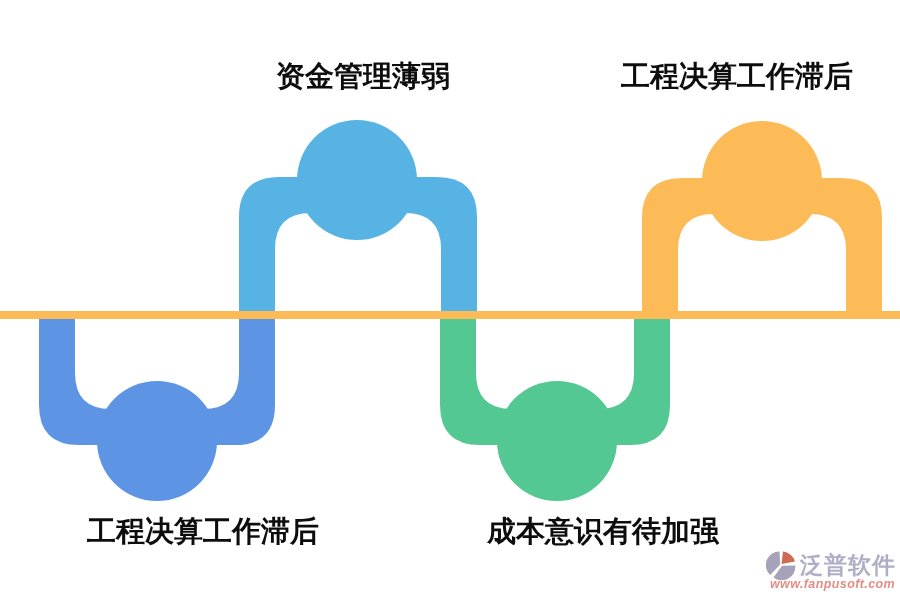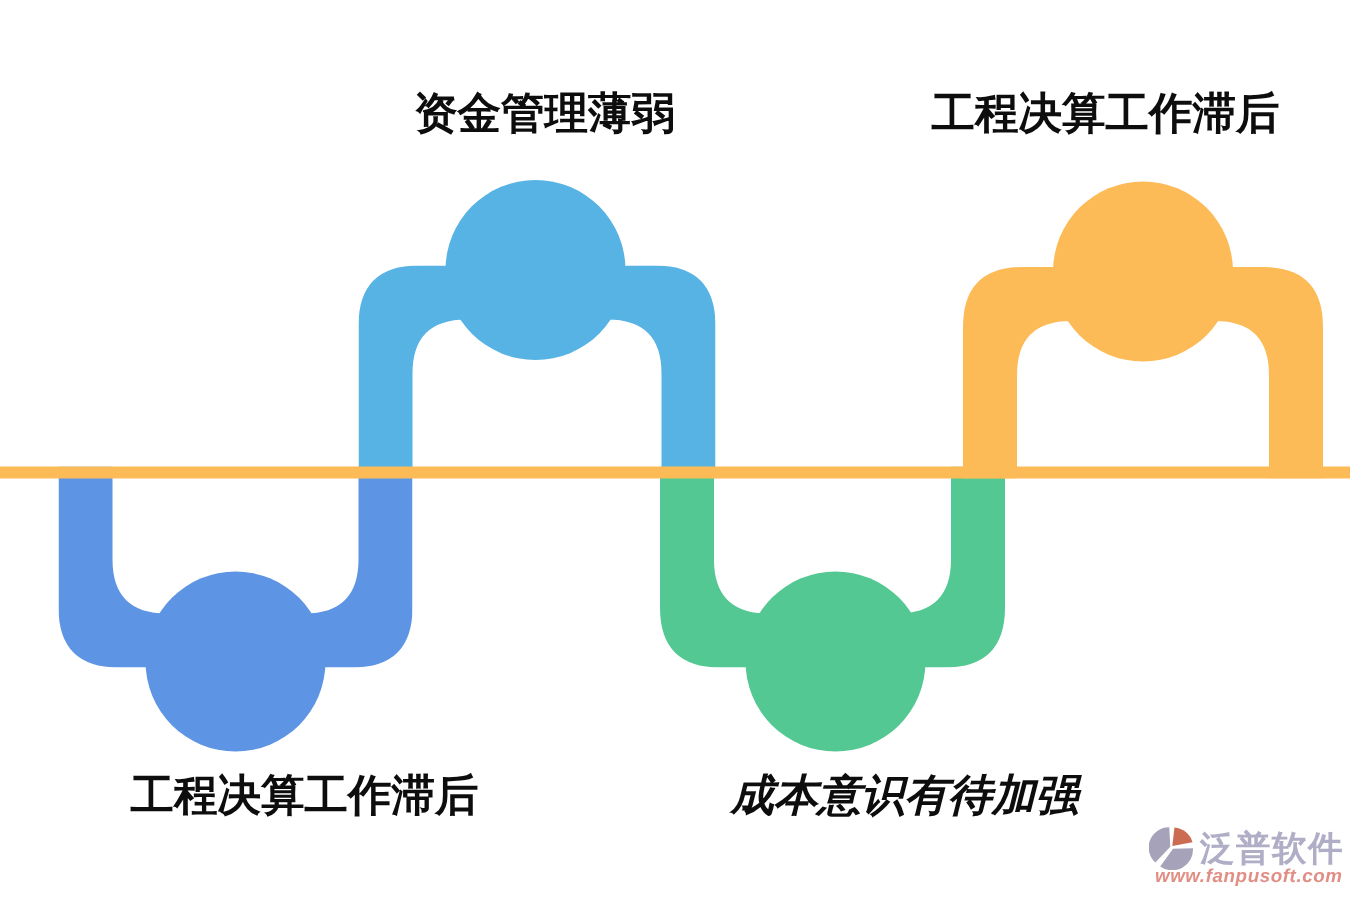--- a/index.html
+++ b/index.html
@@ -28,21 +28,21 @@
   .c-fund{left:297px;top:120px;background:var(--sky);}
   .c-cost{left:497px;top:381px;background:var(--green);}
   .c-final{left:702px;top:121px;background:var(--orange);}
   .node-label{
     position:absolute;transform:translateX(-50%);
     font-size:29px;font-weight:700;color:var(--label-text);
     white-space:nowrap;z-index:20;line-height:30px;
   }
   .l-info{left:203px;top:516px;}
   .l-fund{left:363px;top:61px;}
-  .l-cost{left:603px;top:516px;font-style:italic;}
+  .l-cost{left:603px;top:516px;}
   .l-final{left:737px;top:61px;font-family:Liberation Serif, serif;}
   .watermark{position:absolute;left:766px;top:550px;z-index:20;}
   .wm-row{display:flex;align-items:center;gap:4px;}
   .wm-icon{display:block;width:30px;height:30px;}
   .wm-brand{
     font-size:23px;font-weight:700;color:var(--logo-text);
     letter-spacing:1px;white-space:nowrap;line-height:28px;
   }
   .wm-url{
     font-size:12.5px;font-weight:700;color:var(--logo-url-text);

